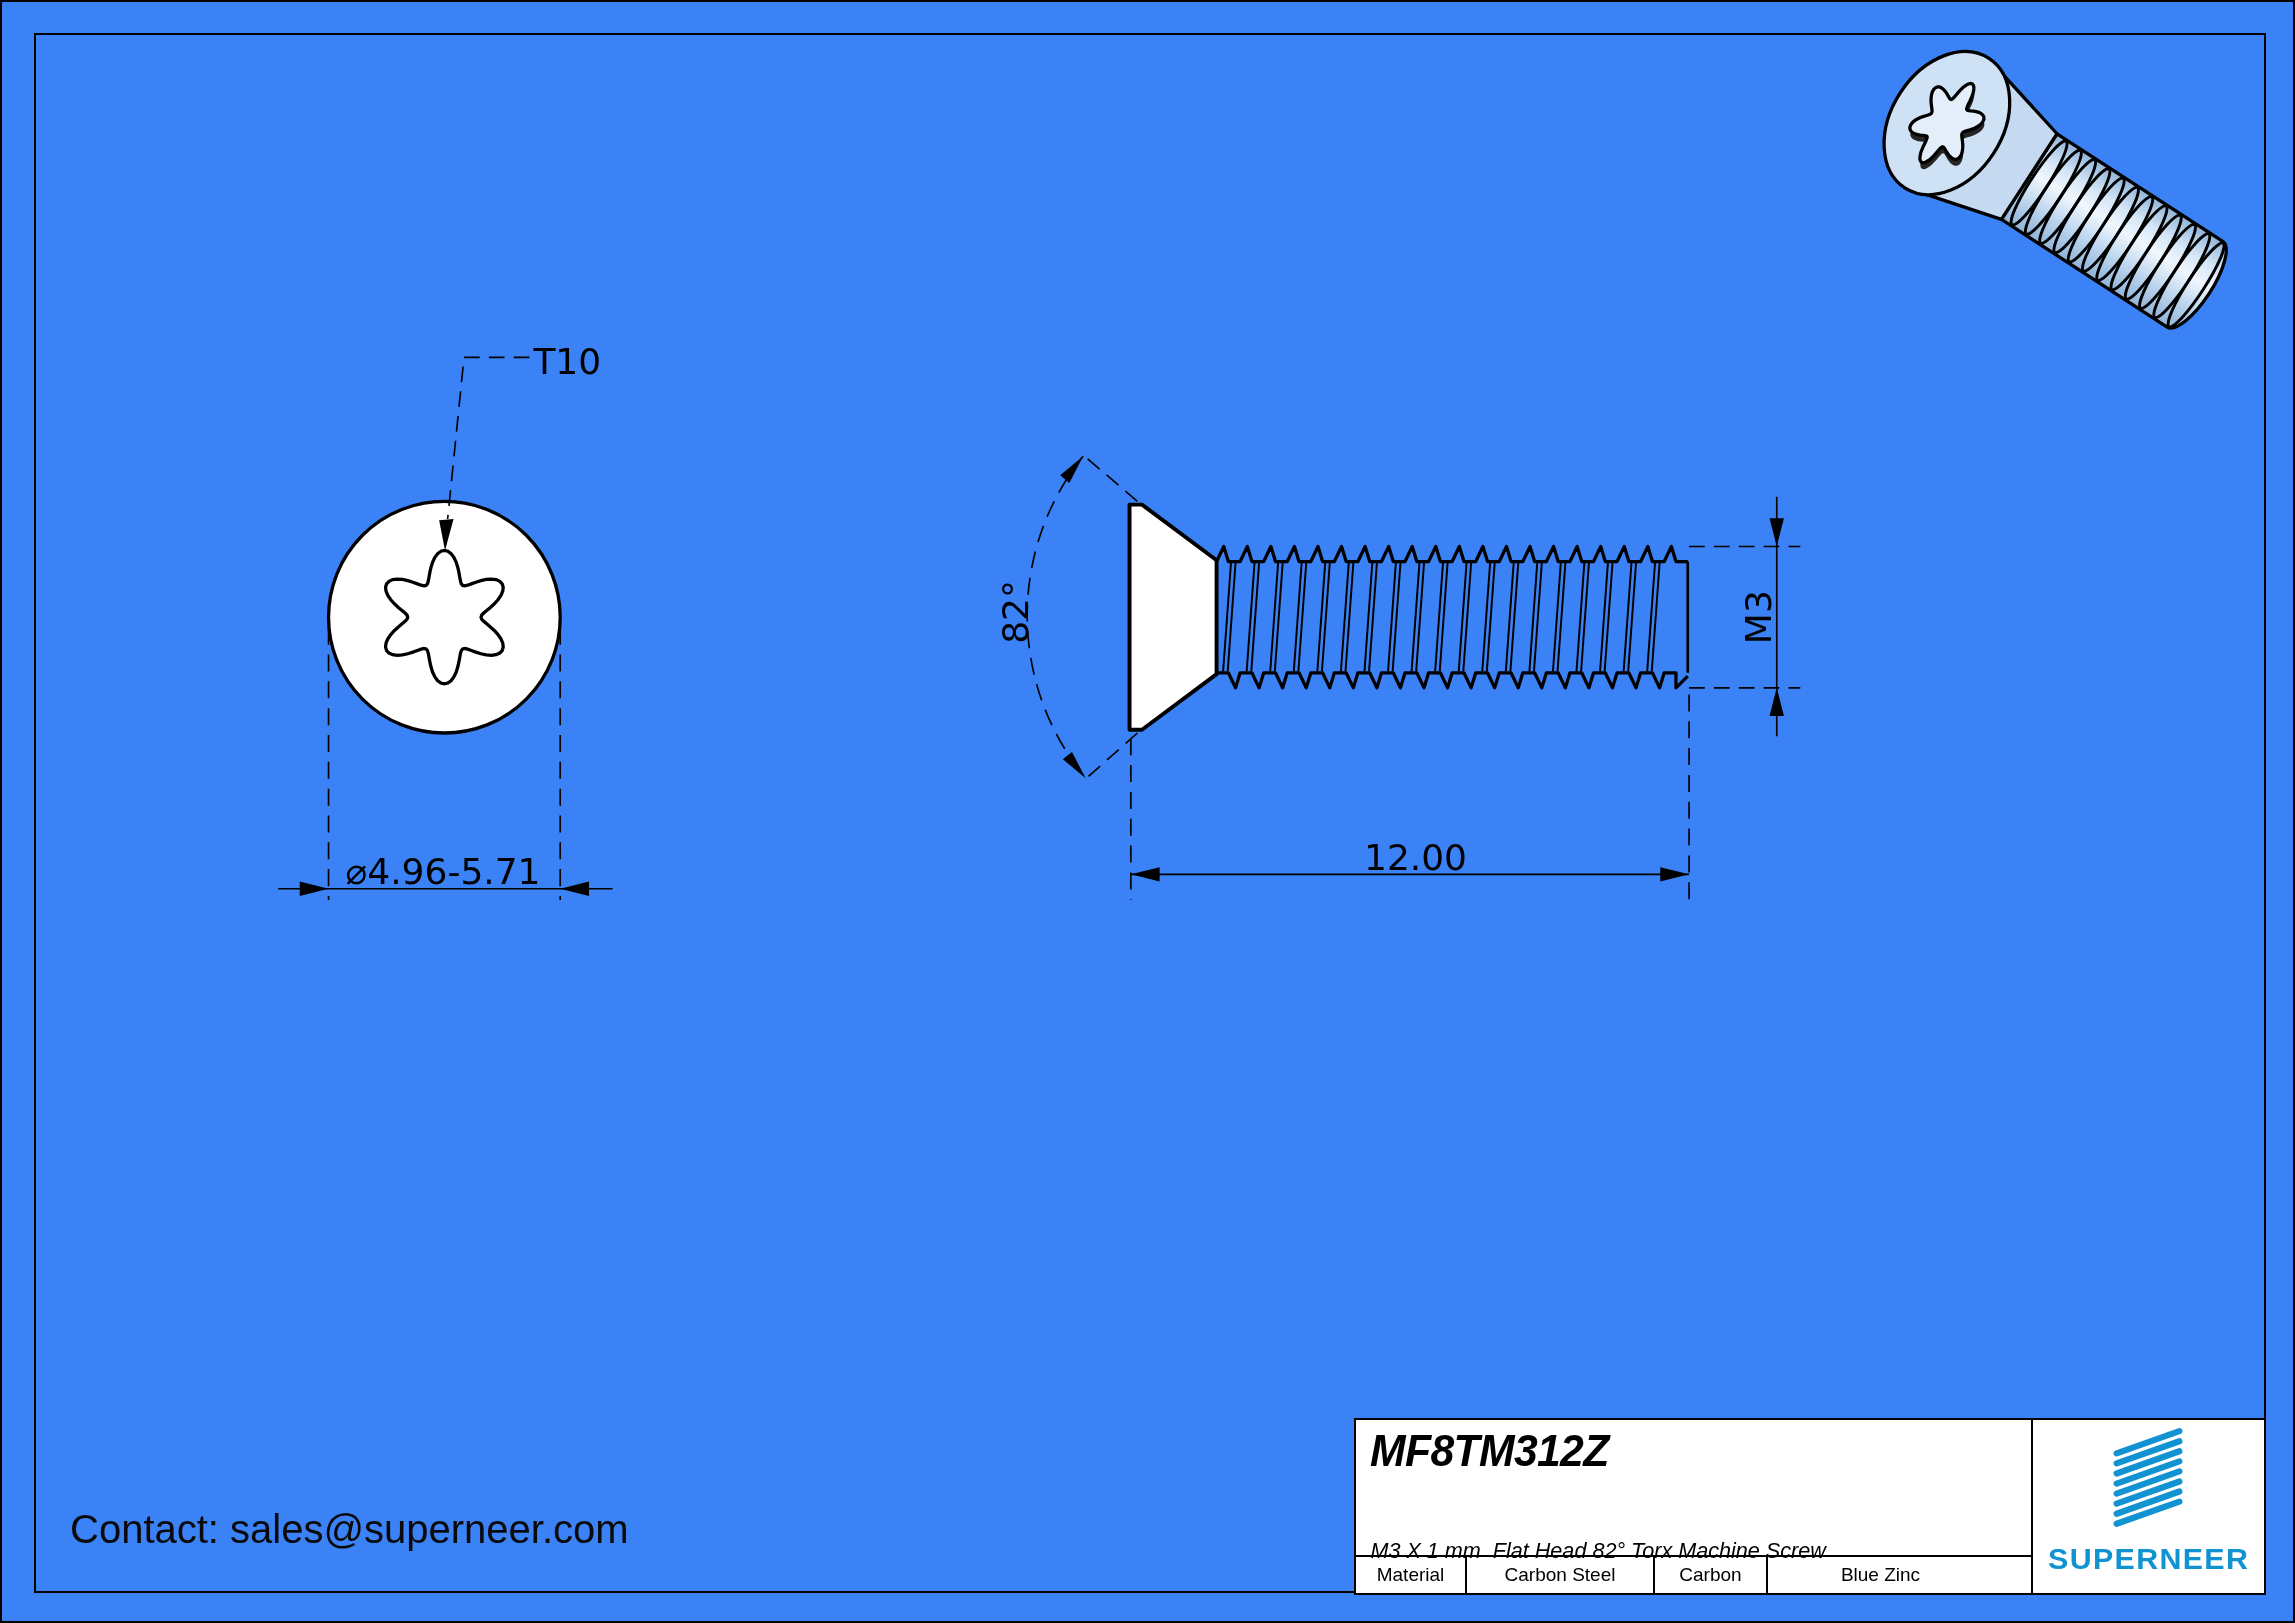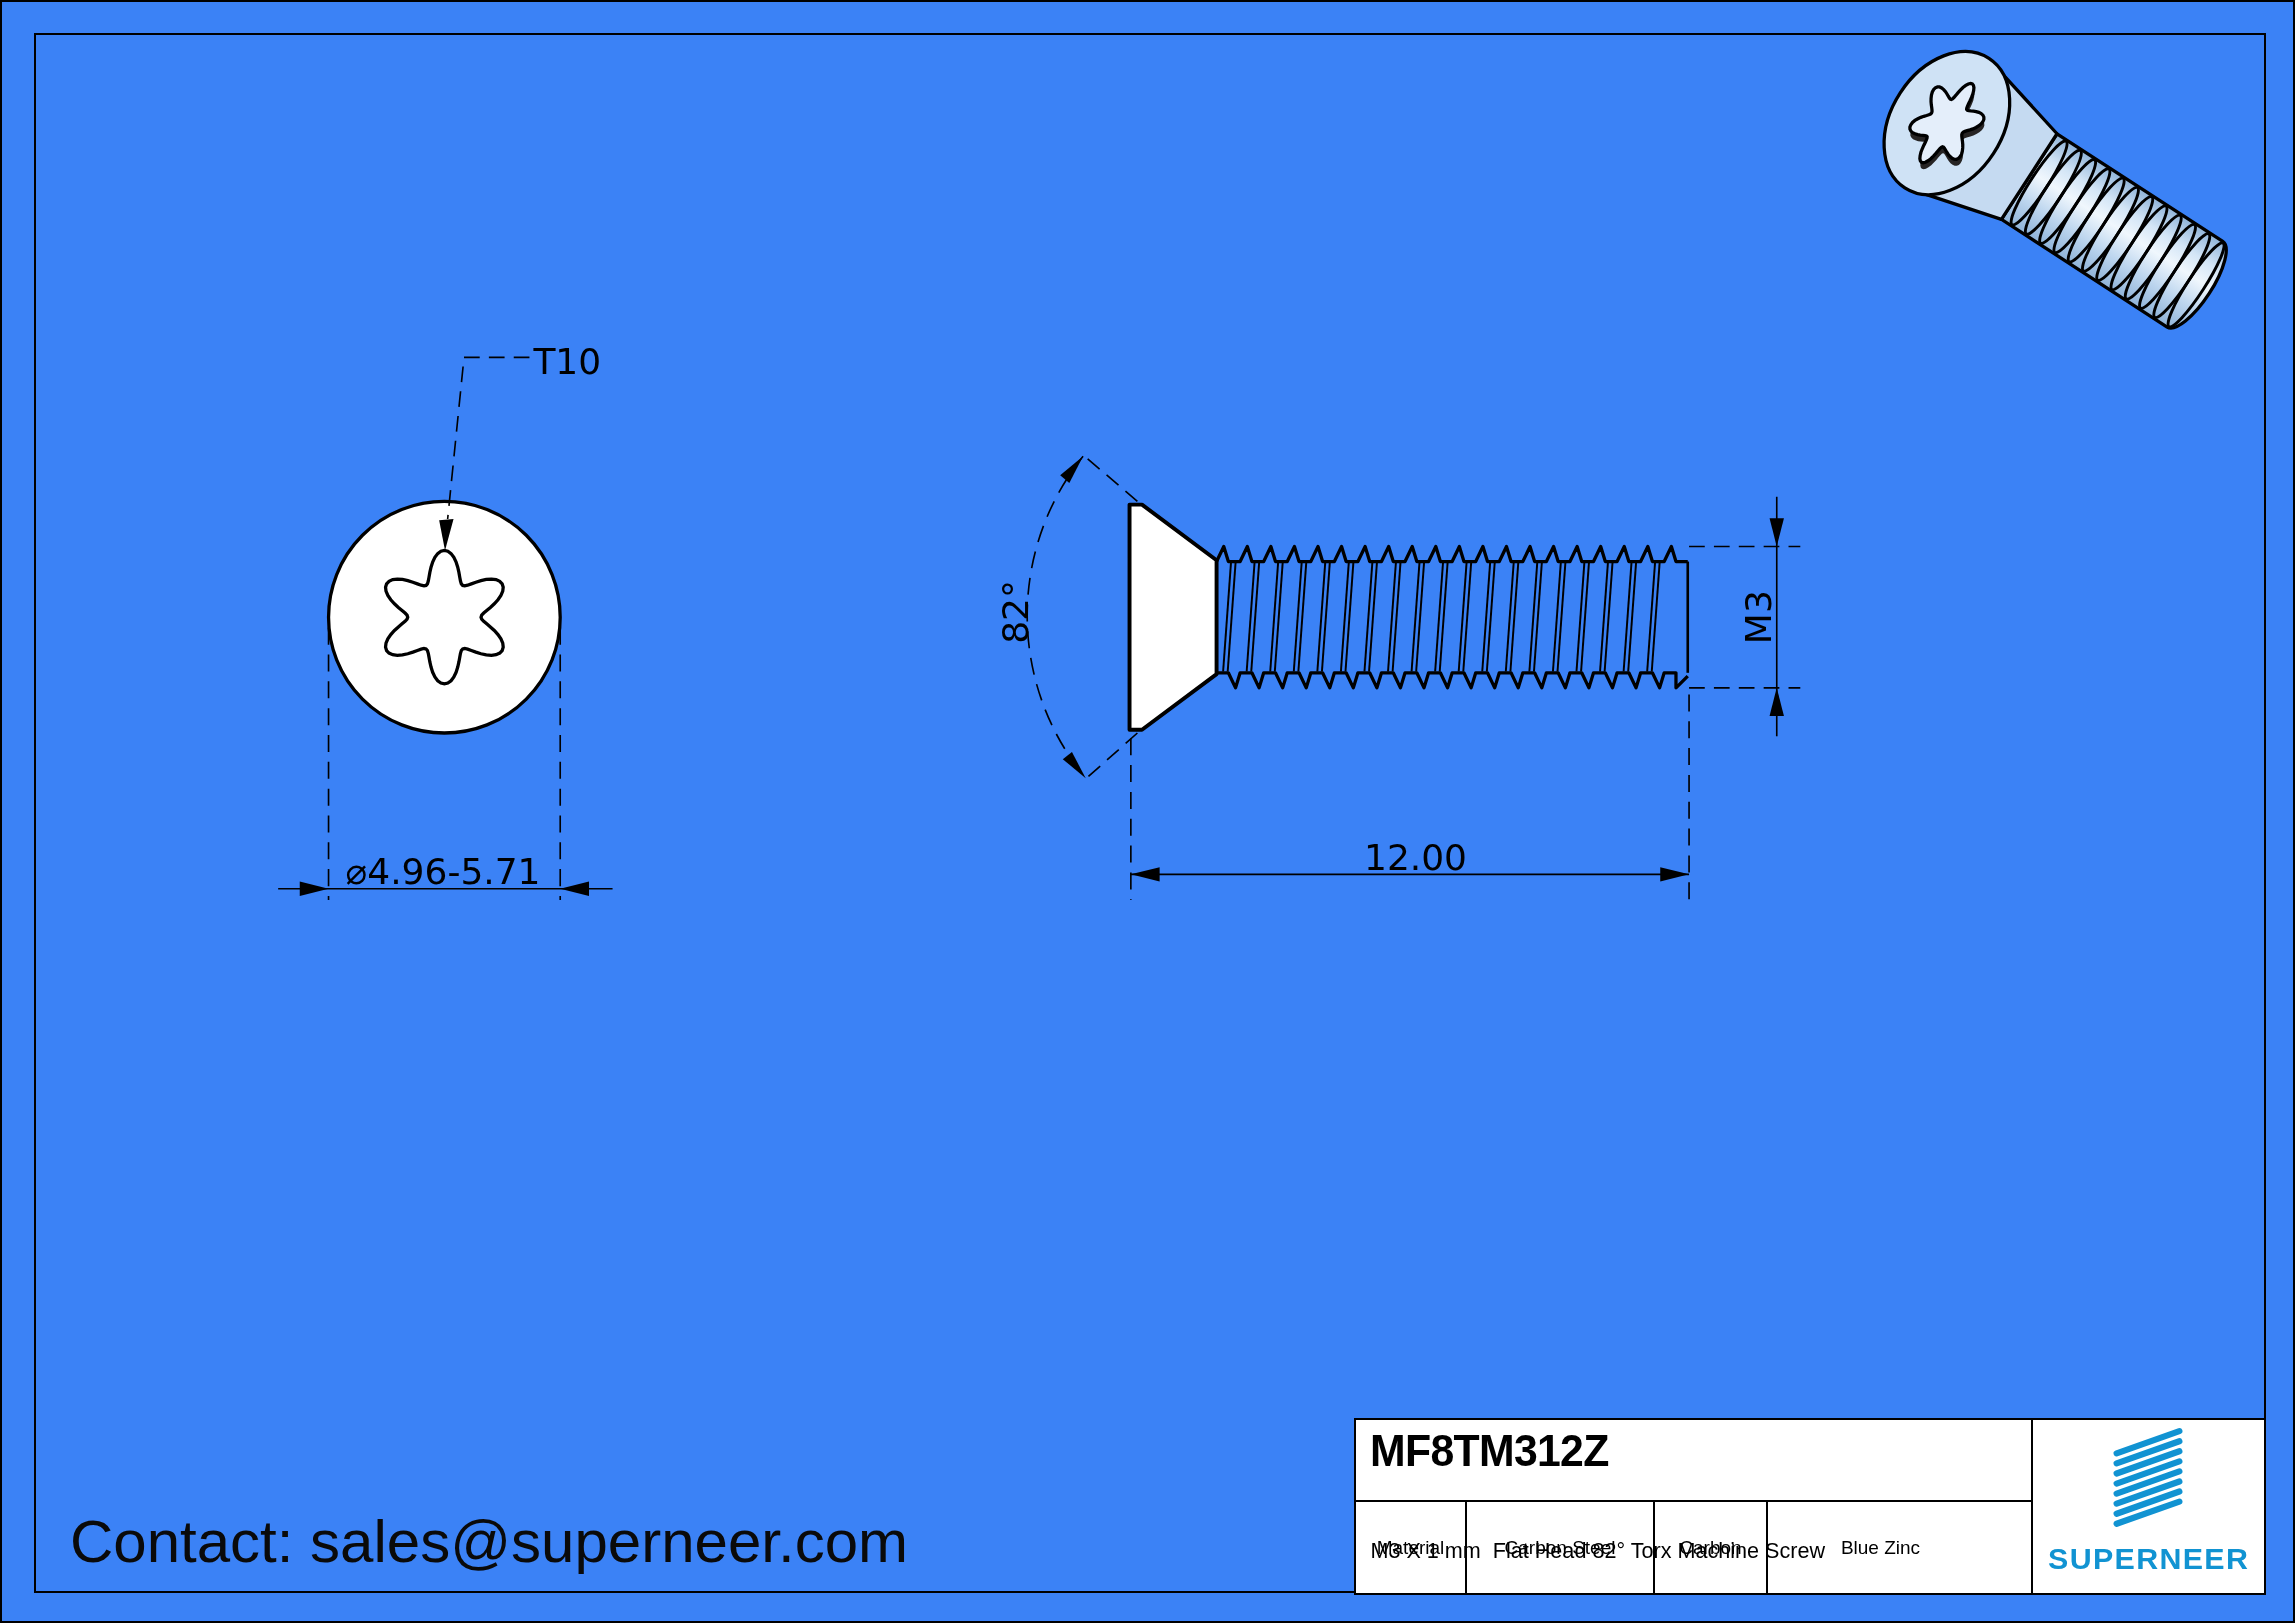--- a/index.html
+++ b/index.html
@@ -13,21 +13,21 @@
     border:2.6px solid #000;box-sizing:border-box;
   }
   .drawing-svg{position:absolute;left:0;top:0;width:2295px;height:1623px;}
   .dim-text{font-family:"DejaVu Sans","Liberation Sans",sans-serif;font-size:55px;fill:#000;}
   
   .title-block{
     position:absolute;left:1352px;top:1416px;width:912px;height:177px;
     border:2.6px solid #000;box-sizing:border-box;display:flex;background:#fff;
   }
   .tb-left{width:677px;display:flex;flex-direction:column;box-sizing:border-box;}
-  .tb-head{height:80px;box-sizing:border-box;padding:6.5px 0 0 14.4px;}
+  .tb-head{height:135px;box-sizing:border-box;padding:6.5px 0 0 14.4px;font-style:italic;}
   .tb-part-number{
     font-size:45px;font-weight:bold;letter-spacing:-0.7px;
     transform:scaleX(.95);transform-origin:left top;line-height:1.05;
   }
   .tb-desc{font-size:21.6px;line-height:1.35;margin-top:3.9px;white-space:pre-wrap;}
   .tb-table{display:flex;flex-direction:column;border-top:2px solid #000;flex:1;}
   .tb-row{display:flex;flex:1;border-top:2px solid #000;}
   .tb-row:first-child{border-top:none;}
   .tb-cell{
     display:flex;align-items:center;justify-content:center;
@@ -44,21 +44,21 @@
     width:234px;border-left:2.6px solid #000;box-sizing:border-box;
     display:flex;flex-direction:column;align-items:center;
   }
   .logo-stripes{margin-top:6.5px;}
   .brand-name{
     font-size:29.5px;font-weight:bold;letter-spacing:1.3px;color:#1193d2;
     margin-top:10.5px;transform:scaleX(1.03);
   }
   
   .contact-line{
-    position:absolute;left:68px;top:1505px;font-size:60px;color:#0a0a0a;
+    position:absolute;left:68px;top:1505px;font-size:40px;color:#0a0a0a;
     letter-spacing:0;
   }
 </style>
 </head>
 <body>
 
 <div class="page">
   <div class="inner-frame"></div>
 
   <svg class="drawing-svg" viewBox="0 0 3507 2480">

